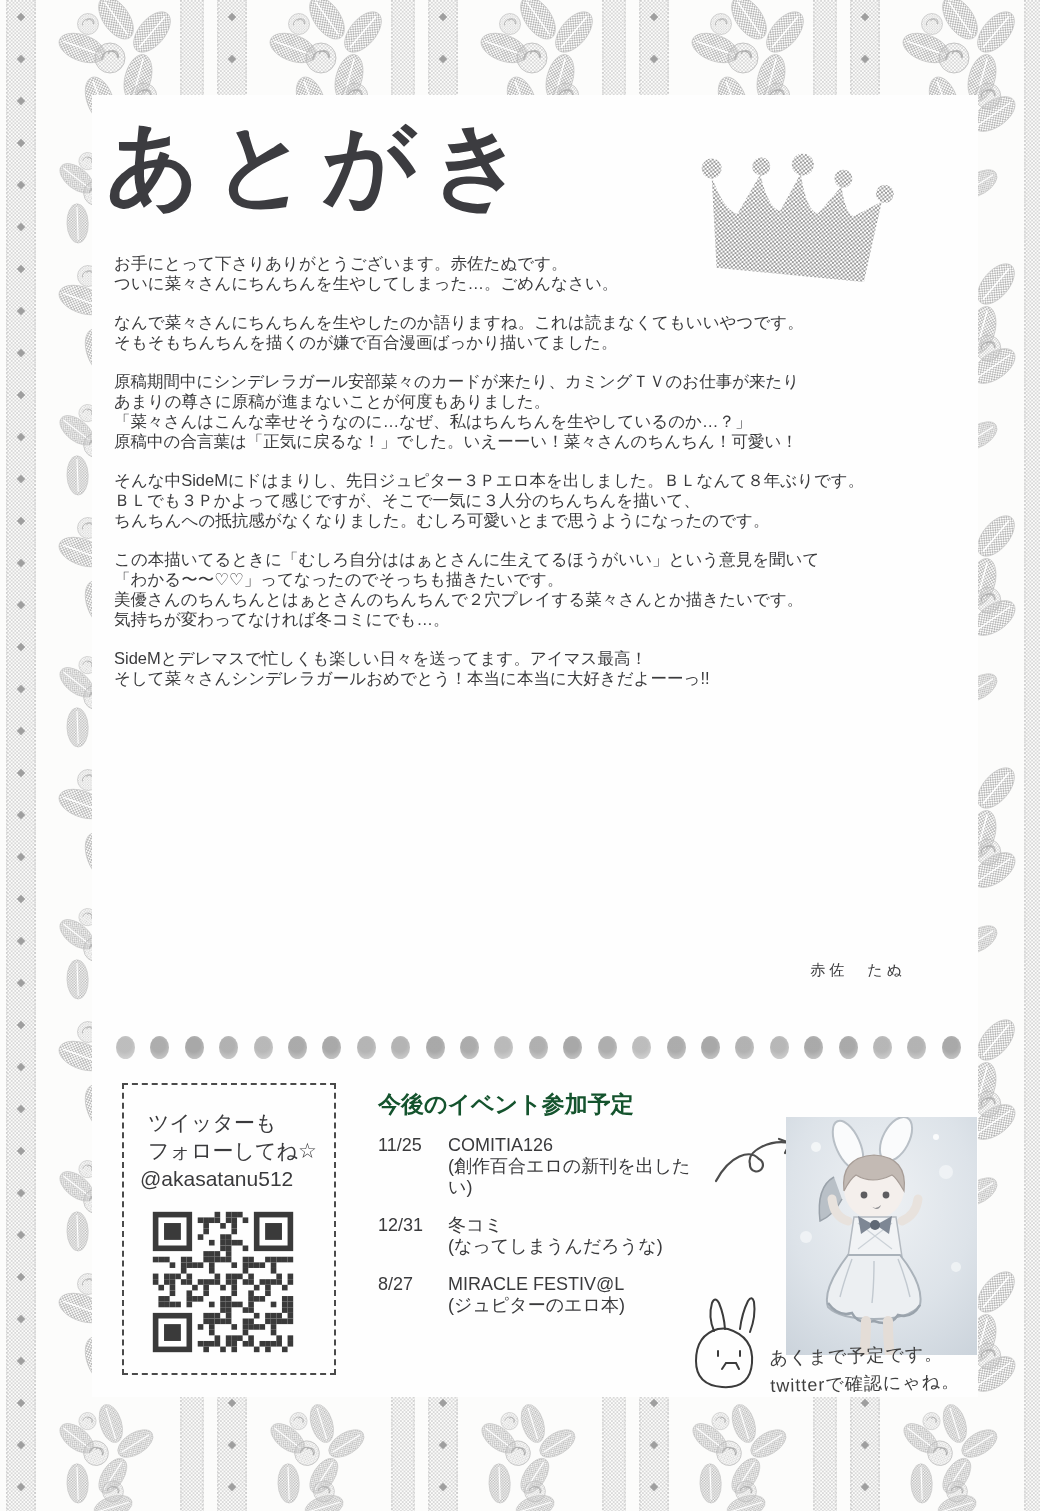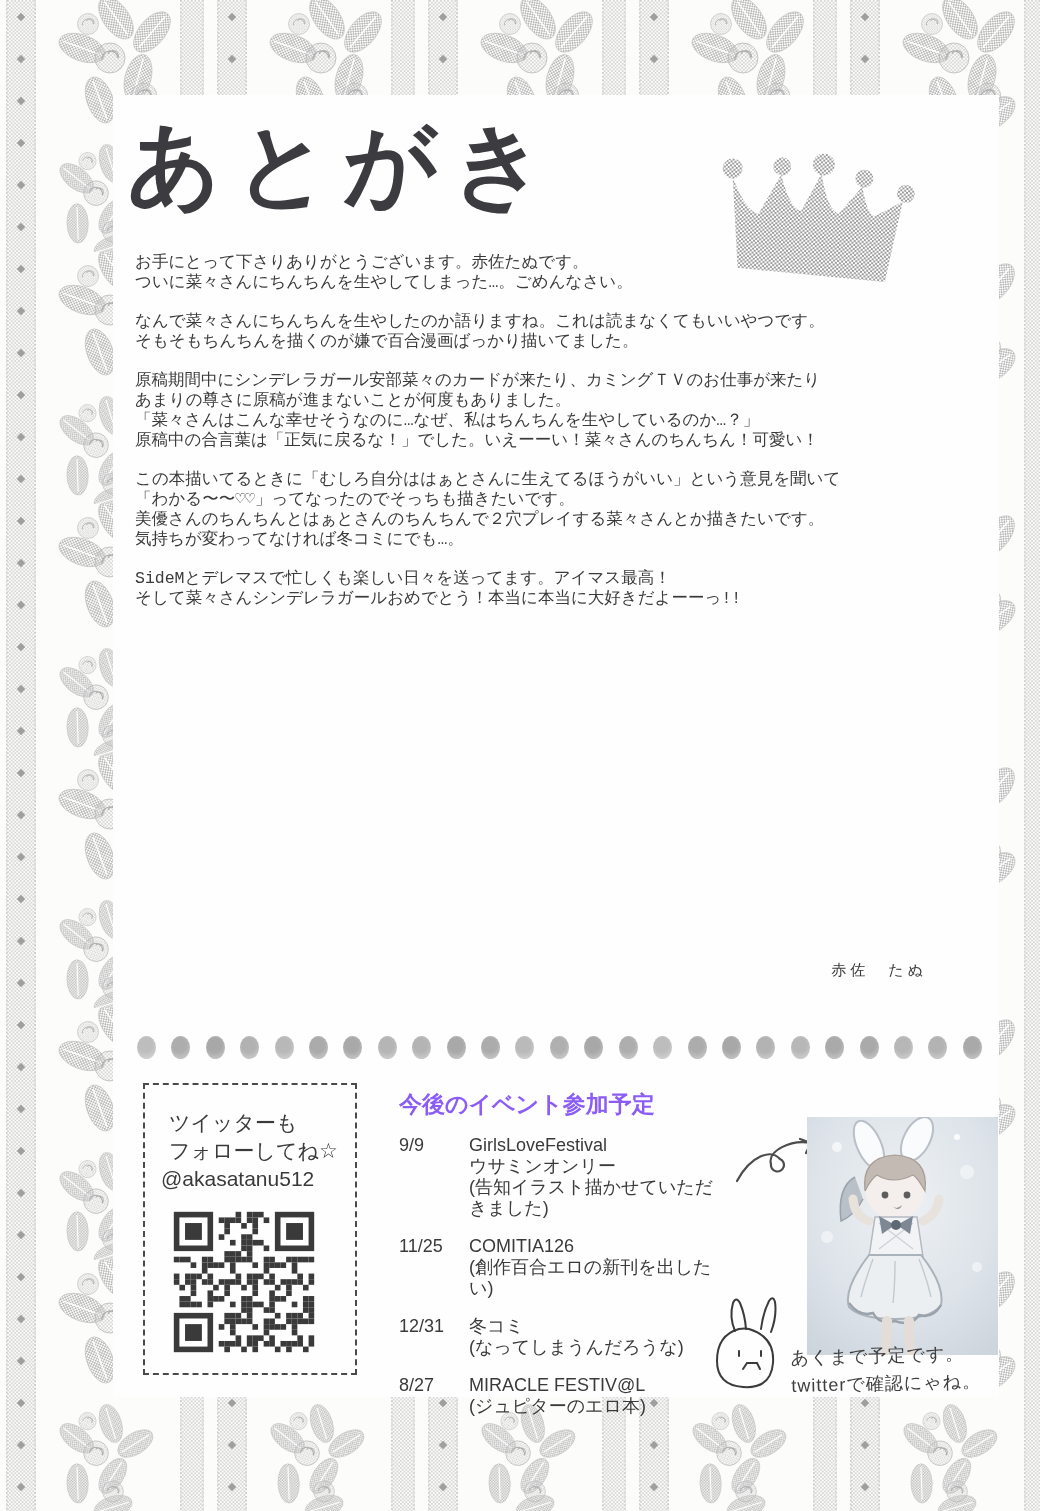--- a/index.html
+++ b/index.html
@@ -6,33 +6,33 @@
   body{
     width:1040px;height:1511px;position:relative;overflow:hidden;
     background:#fbfbfa;
     font-family:"Liberation Sans","DejaVu Sans",sans-serif;
     color:#3a3a3c;
   }
   
   #wallpaper{position:absolute;left:0;top:0;width:1040px;height:1511px;z-index:0;}
   
   .panel{
-    position:absolute;left:113px;top:95px;width:886px;height:1302px;
+    position:absolute;left:92px;top:95px;width:886px;height:1302px;
     background:#fefefe;z-index:1;
   }
   .page-title{
     position:absolute;left:14px;top:8px;margin:0;
     font-size:92px;font-weight:bold;letter-spacing:14px;color:#3c3c40;
   }
   .crown{position:absolute;left:596px;top:58px;transform:rotate(7deg);}
   .body-text{
     position:absolute;left:22px;top:158px;width:845px;
     font-size:16.5px;line-height:20px;
   }
-  .para{margin:0 0 19px 0;white-space:pre-line;font-family:Liberation Mono, monospace;}
+  .para{margin:0 0 19px 0;white-space:pre-line;}
   .signature{
     position:absolute;right:72px;top:866px;
     font-size:15px;letter-spacing:4px;
   }
   
   .dots-separator{
     position:absolute;left:24px;top:940px;width:845px;height:24px;
     display:flex;justify-content:space-between;align-items:center;
   }
   .dot{
@@ -44,21 +44,21 @@
     position:absolute;left:30px;top:988px;width:214px;height:292px;
     border:2px dashed #4a4a4a;box-sizing:border-box;
     padding:24px 14px 0 16px;
   }
   .twitter-note{font-size:21px;line-height:28px;white-space:pre-line;margin-left:8px;}
   .twitter-handle{font-size:21px;line-height:28px;}
   .qr{margin:16px 0 0 10px;}
   
   .events-heading{
     position:absolute;left:286px;top:994px;margin:0;
-    font-size:23px;font-weight:bold;color:#8b5cf6;
+    font-size:23px;font-weight:bold;color:#14532d;
   }
   .events-list{position:absolute;left:286px;top:1040px;width:330px;}
   .event-row{display:flex;margin-bottom:17px;}
   .event-date{width:70px;flex:none;font-size:18px;line-height:21px;}
   .event-title{font-size:18px;line-height:21px;}
   .event-note{font-size:18px;line-height:21px;white-space:pre-line;}
   
   .illustration{position:absolute;left:694px;top:1022px;}
   .curved-arrow{position:absolute;left:620px;top:1040px;}
   .rabbit{position:absolute;left:596px;top:1198px;}
@@ -146,20 +146,23 @@
 
   <div class="body-text">
     <p class="para">お手にとって下さりありがとうございます。赤佐たぬです。
 ついに菜々さんにちんちんを生やしてしまった…。ごめんなさい。</p>
     <p class="para">なんで菜々さんにちんちんを生やしたのか語りますね。これは読まなくてもいいやつです。
 そもそもちんちんを描くのが嫌で百合漫画ばっかり描いてました。</p>
     <p class="para">原稿期間中にシンデレラガール安部菜々のカードが来たり、カミングＴＶのお仕事が来たり
 あまりの尊さに原稿が進まないことが何度もありました。
 「菜々さんはこんな幸せそうなのに…なぜ、私はちんちんを生やしているのか…？」
 原稿中の合言葉は「正気に戻るな！」でした。いえーーい！菜々さんのちんちん！可愛い！</p>
+    <p class="para">そんな中SideMにドはまりし、先日ジュピター３Ｐエロ本を出しました。ＢＬなんて８年ぶりです。
+ＢＬでも３Ｐかよって感じですが、そこで一気に３人分のちんちんを描いて、
+ちんちんへの抵抗感がなくなりました。むしろ可愛いとまで思うようになったのです。</p>
     <p class="para">この本描いてるときに「むしろ自分ははぁとさんに生えてるほうがいい」という意見を聞いて
 「わかる〜〜♡♡」ってなったのでそっちも描きたいです。
 美優さんのちんちんとはぁとさんのちんちんで２穴プレイする菜々さんとか描きたいです。
 気持ちが変わってなければ冬コミにでも…。</p>
     <p class="para">SideMとデレマスで忙しくも楽しい日々を送ってます。アイマス最高！
 そして菜々さんシンデレラガールおめでとう！本当に本当に大好きだよーーっ!!</p>
   </div>
 
   <div class="signature">赤佐　たぬ</div>
 
@@ -403,28 +406,20 @@
         <rect x="115.1153846153846" y="14.038461538461537" width="16.846153846153847" height="16.846153846153847" fill="#3a3a3a"></rect>
         <rect x="2.8076923076923075" y="103.88461538461537" width="39.30769230769231" height="39.30769230769231" fill="#3a3a3a"></rect>
         <rect x="8.423076923076923" y="109.49999999999999" width="28.076923076923073" height="28.076923076923073" fill="#ffffff"></rect>
         <rect x="14.038461538461537" y="115.1153846153846" width="16.846153846153847" height="16.846153846153847" fill="#3a3a3a"></rect>
       </svg>
   </div>
 
   <h2 class="events-heading">今後のイベント参加予定</h2>
   <div class="events-list">
     <div class="event-row">
-      <span class="event-date">9/9</span>
-      <span class="event-details">
-        <div class="event-title">GirlsLoveFestival</div>
-        <div class="event-note">ウサミンオンリー
-(告知イラスト描かせていただきました)</div>
-      </span>
-    </div>
-    <div class="event-row">
       <span class="event-date">11/25</span>
       <span class="event-details">
         <div class="event-title">COMITIA126</div>
         <div class="event-note">(創作百合エロの新刊を出したい)</div>
       </span>
     </div>
     <div class="event-row">
       <span class="event-date">12/31</span>
       <span class="event-details">
         <div class="event-title">冬コミ</div>

